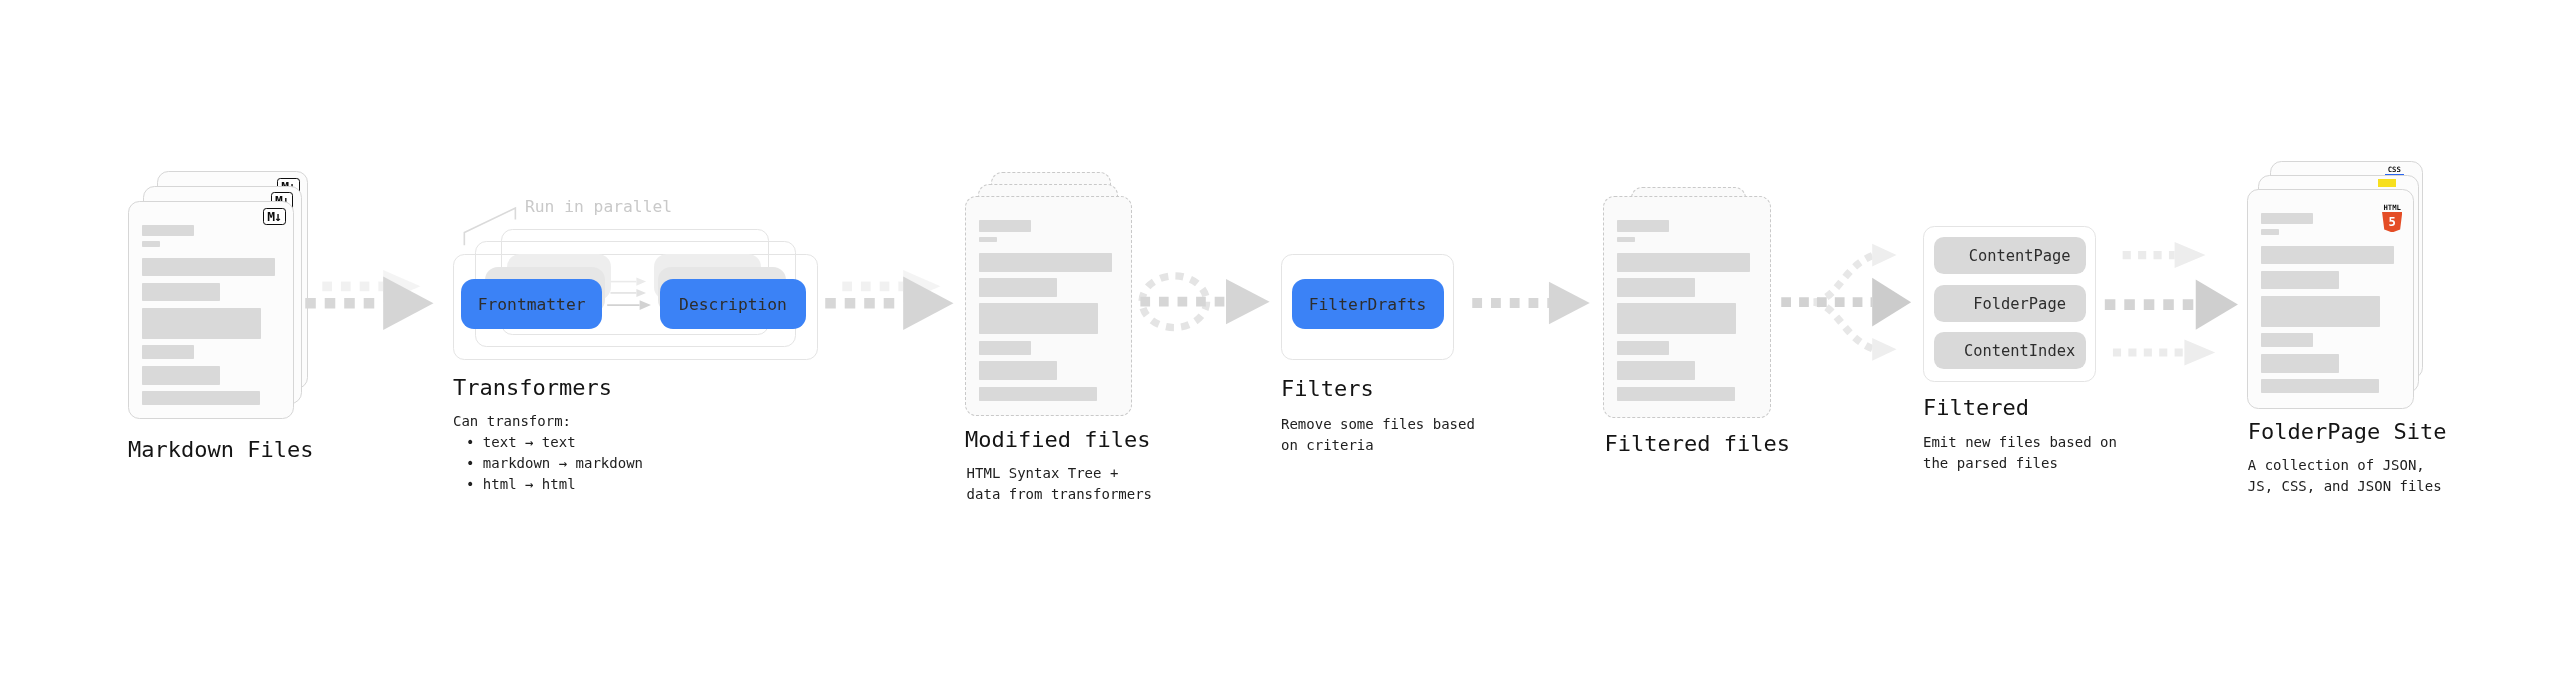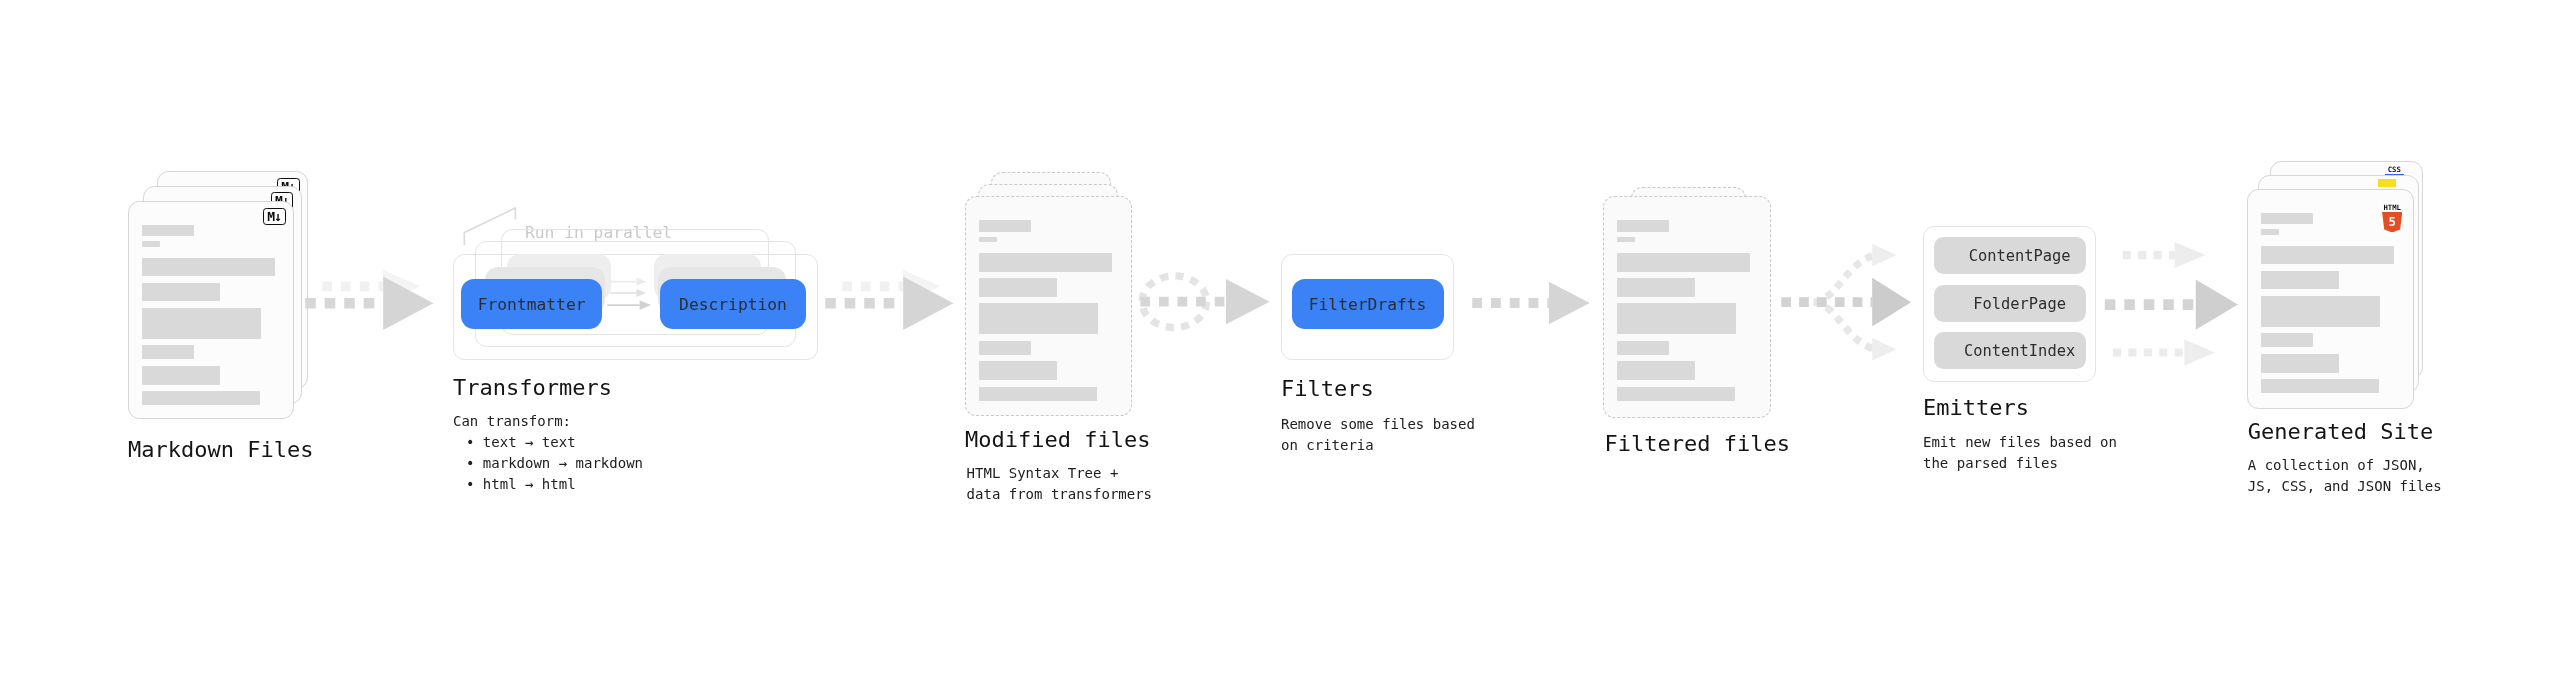--- a/index.html
+++ b/index.html
@@ -48,21 +48,21 @@
         display:flex;align-items:center;justify-content:center;font-size:16.3px;color:#2d2d2d;}
   .pill.ghost2{background:#eeeeee;}
   .pill.ghost1{background:#e6e6e6;}
   .pill.small{border-radius:9.8px;font-size:15.4px;background:#d9d9d9;padding-left:20px;}
 
   
   .h{position:absolute;font-size:22px;line-height:24.4px;color:#141414;white-space:nowrap;}
   .d{position:absolute;font-size:14px;line-height:21px;color:#202020;white-space:nowrap;}
   .d .line{display:block;}
   .d .indent{padding-left:13px;}
-  .annotation{position:absolute;font-size:16.3px;color:#c9c9c9;white-space:nowrap;margin-top:26px;}
+  .annotation{position:absolute;font-size:16.3px;color:#c9c9c9;white-space:nowrap;}
   svg{display:block;}
 </style>
 </head>
 <body>
 
 <div class="canvas">
 
   <div class="stage" style="left:128px;top:171px;width:211px;height:325px">
     <div class="card" style="left:29px;top:0;width:151px;">
       <div class="md-badge">M↓</div>
@@ -207,21 +207,21 @@
     <polygon points="116,128 146,142 116,156" fill="#eeeeee"></polygon>
     <line x1="4" y1="84" x2="116" y2="84" stroke="#d2d2d2" stroke-width="12" stroke-dasharray="12 10"></line>
     <polygon points="116,54 164,84 116,114" fill="#cccccc"></polygon>
   </svg>
 
   <div class="stage" style="left:1923px;top:226px;width:244px;height:268px">
     <div class="obox filled" style="left:0;top:0;width:173px;height:156px"></div>
     <div class="pill small" style="left:10.6px;top:11.4px;width:152px;height:37px">ContentPage</div>
     <div class="pill small" style="left:10.6px;top:59px;width:152px;height:37px">FolderPage</div>
     <div class="pill small" style="left:10.6px;top:106px;width:152px;height:37px">ContentIndex</div>
-    <div class="h" style="left:0;top:170px">Emitters</div>
+    <div class="h" style="left:0;top:170px">Filtered</div>
     <div class="d" style="left:0;top:206px">
       <span class="line">Emit new files based on</span>
       <span class="line">the parsed files</span>
     </div>
   </div>
 
   <svg class="abs" style="left:2103px;top:234px" width="140" height="138" viewBox="0 0 172 170">
     <line x1="24" y1="26" x2="88" y2="26" stroke="#ebebeb" stroke-width="10" stroke-dasharray="10 9"></line>
     <polygon points="88,10 126,26 88,42" fill="#ededed"></polygon>
     <line x1="2" y1="87" x2="114" y2="87" stroke="#d4d4d4" stroke-width="13" stroke-dasharray="13 11"></line>
@@ -251,21 +251,21 @@
         <div class="bar b1"></div>
         <div class="bar b2"></div>
         <div class="bar b3"></div>
         <div class="bar b4"></div>
         <div class="bar b5"></div>
         <div class="bar b6"></div>
         <div class="bar b7"></div>
         <div class="bar b8"></div>
       </div>
     </div>
-    <div class="h" style="left:0.8px;top:259px">Generated Site</div>
+    <div class="h" style="left:0.8px;top:259px">FolderPage Site</div>
     <div class="d" style="left:0.8px;top:294px">
       <span class="line">A collection of JSON,</span>
       <span class="line">JS, CSS, and JSON files</span>
     </div>
   </div>
 
 </div>
 
 
 </body></html>

